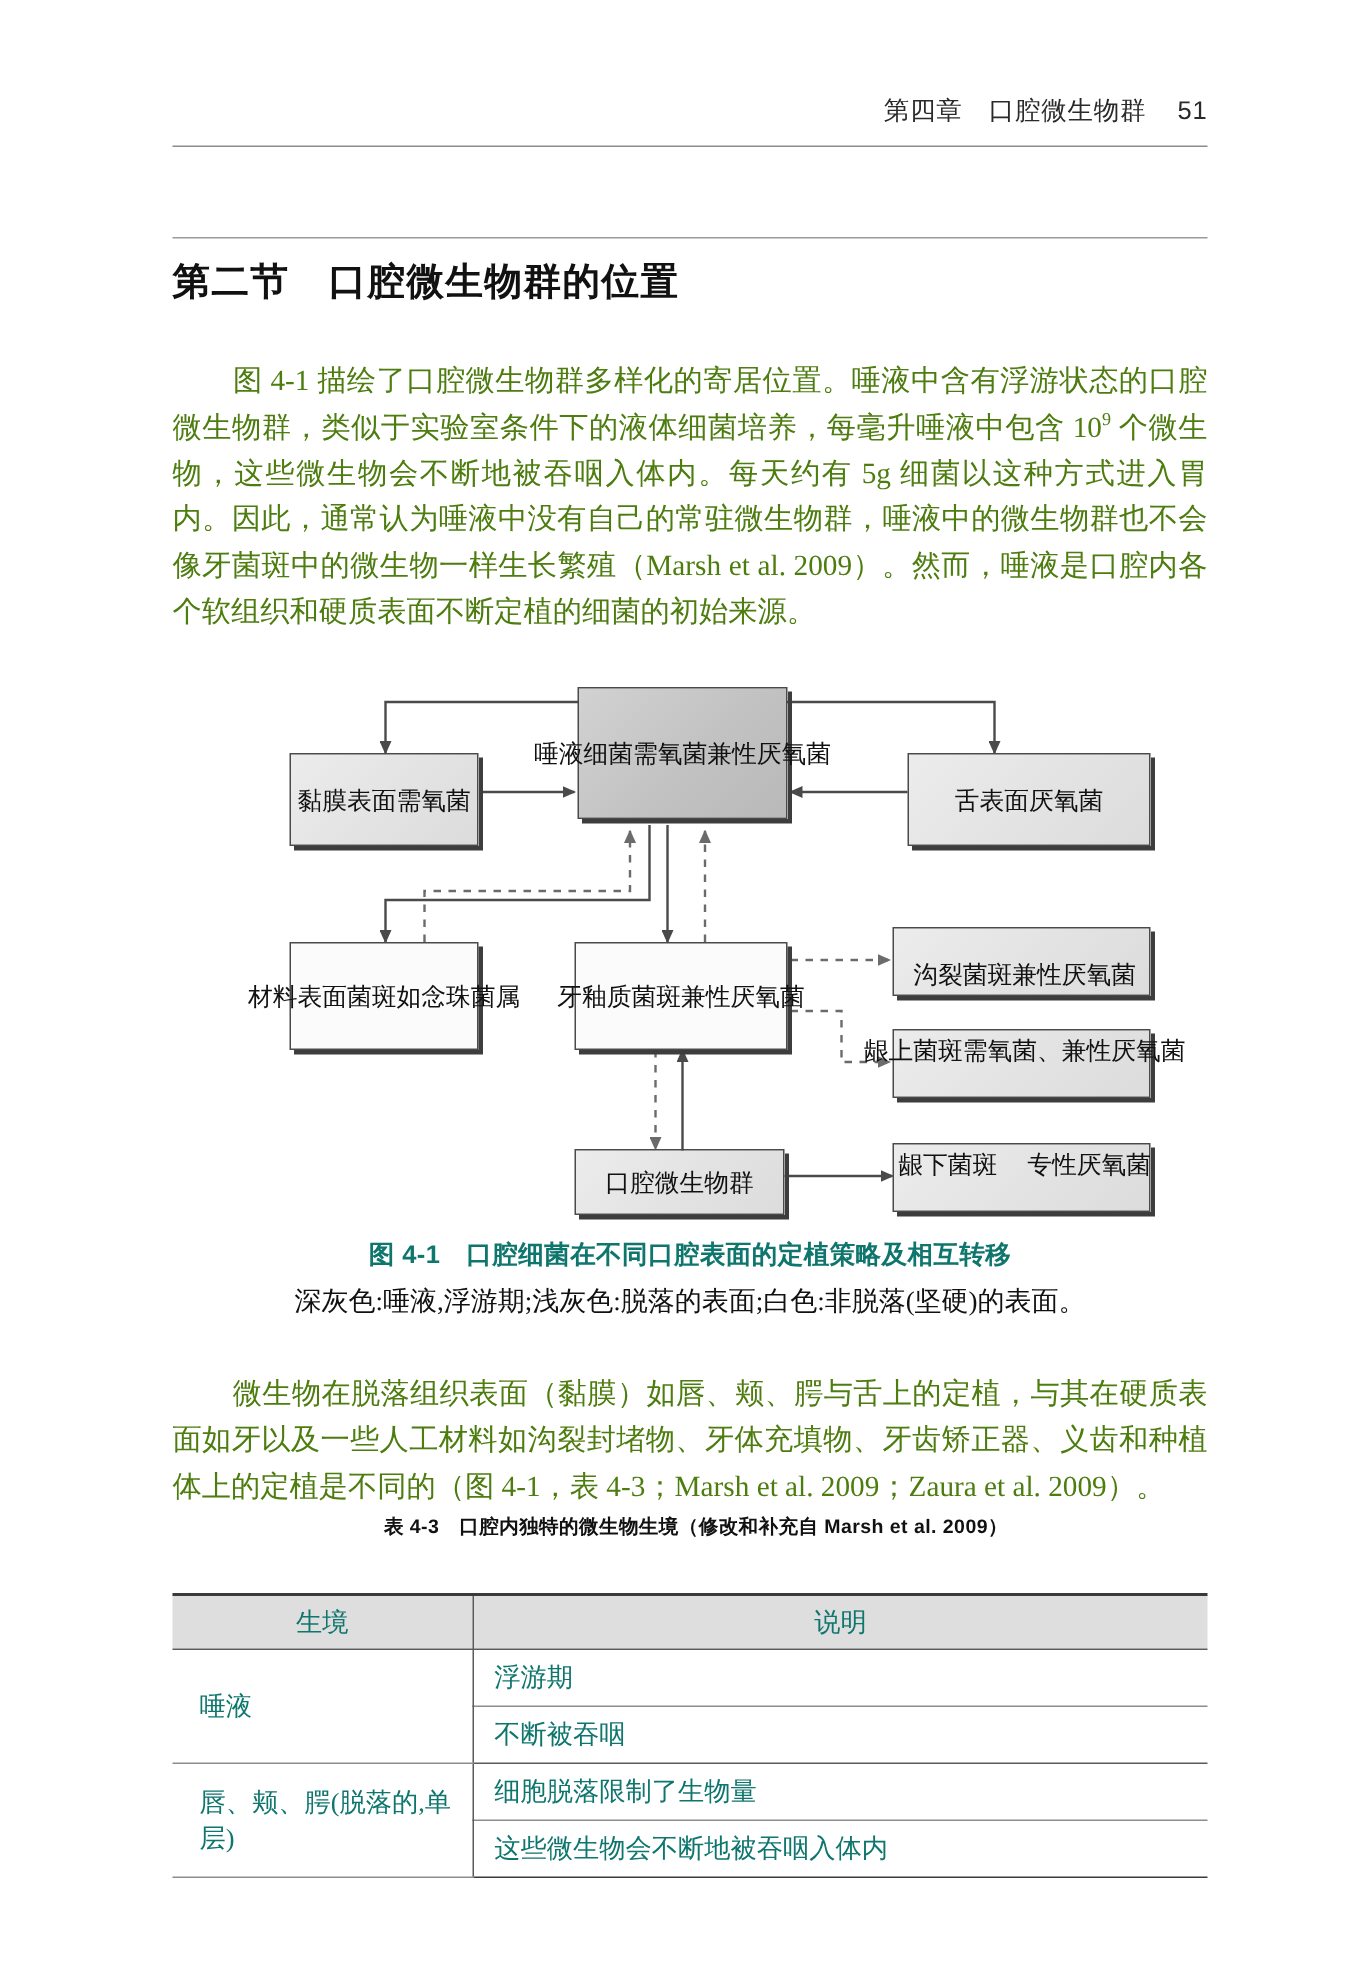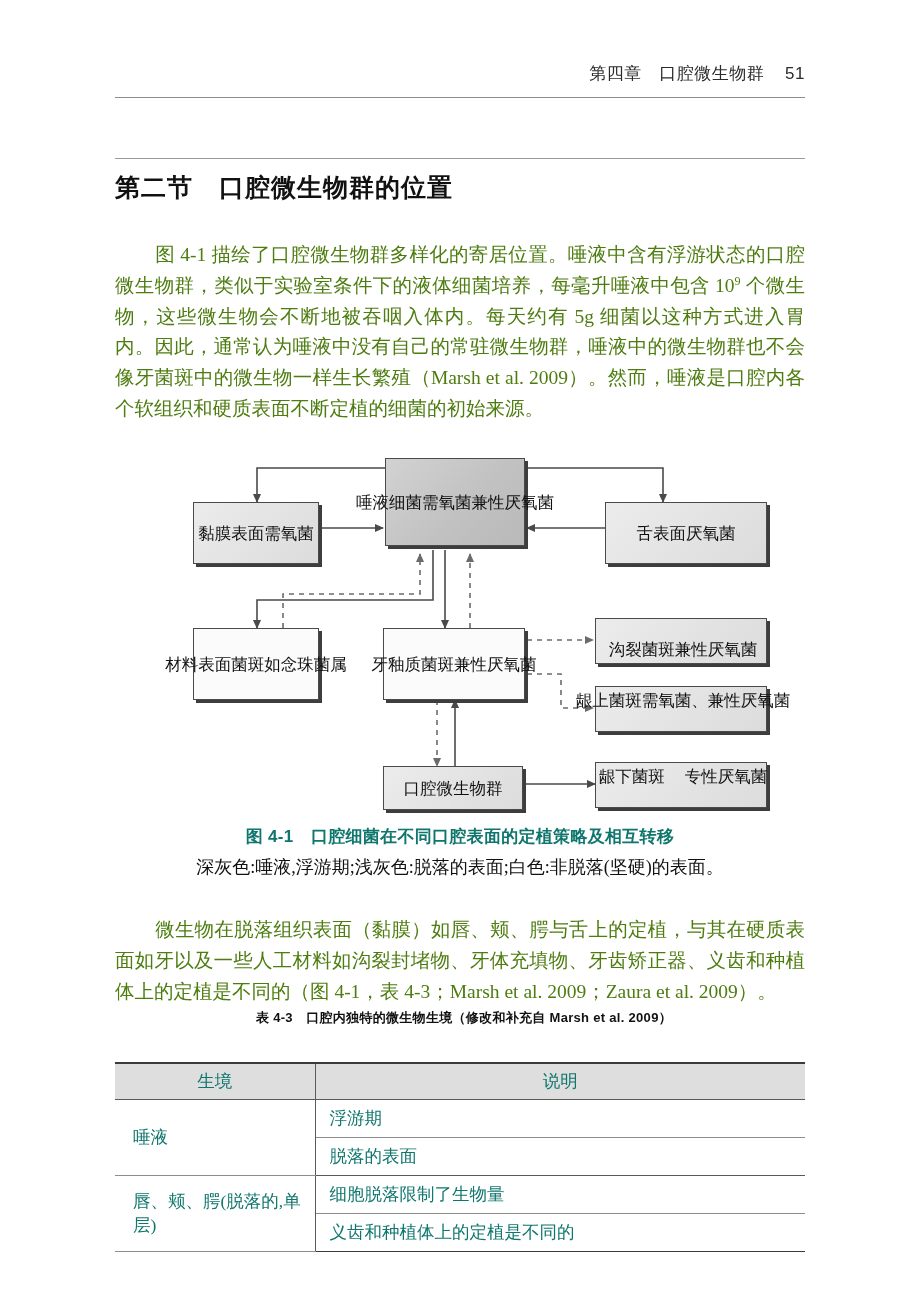--- a/index.html
+++ b/index.html
@@ -312,23 +312,23 @@
       <th class="col-hab">生境</th>
       <th>说明</th>
     </tr>
   </thead>
   <tbody>
     <tr>
       <td class="habitat" rowspan="2">唾液</td>
       <td>浮游期</td>
     </tr>
     <tr class="group-end">
-      <td>脱落的表面</td>
+      <td>不断被吞咽</td>
     </tr>
     <tr>
       <td class="habitat" rowspan="2">唇、颊、腭(脱落的,单层)</td>
       <td>细胞脱落限制了生物量</td>
     </tr>
     <tr class="last-row">
-      <td>义齿和种植体上的定植是不同的</td>
+      <td>这些微生物会不断地被吞咽入体内</td>
     </tr>
   </tbody>
 </table>
 
 </body></html>

